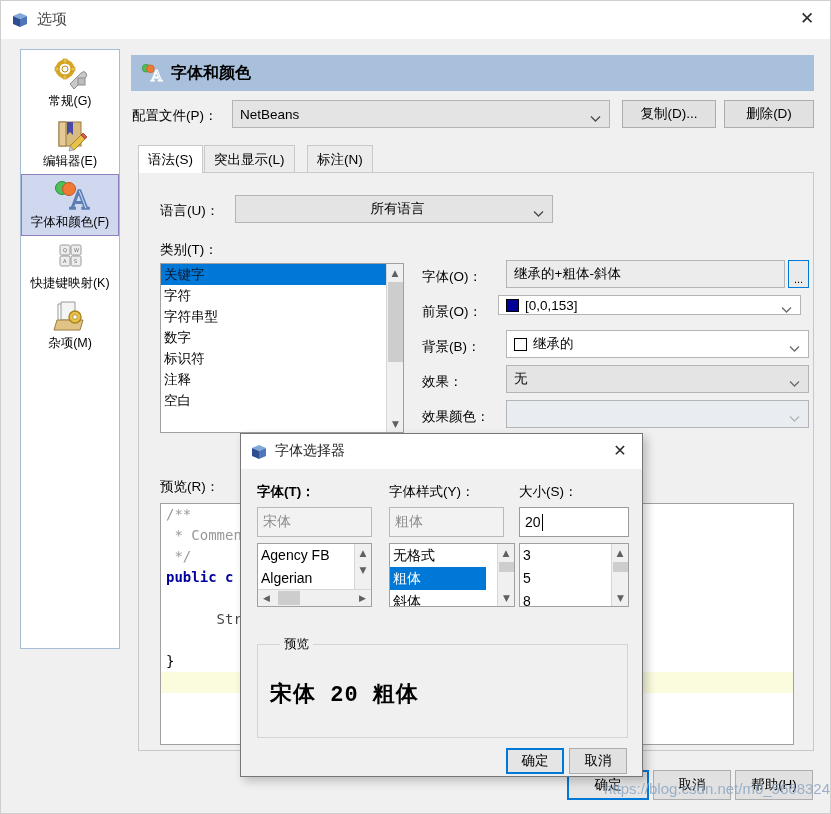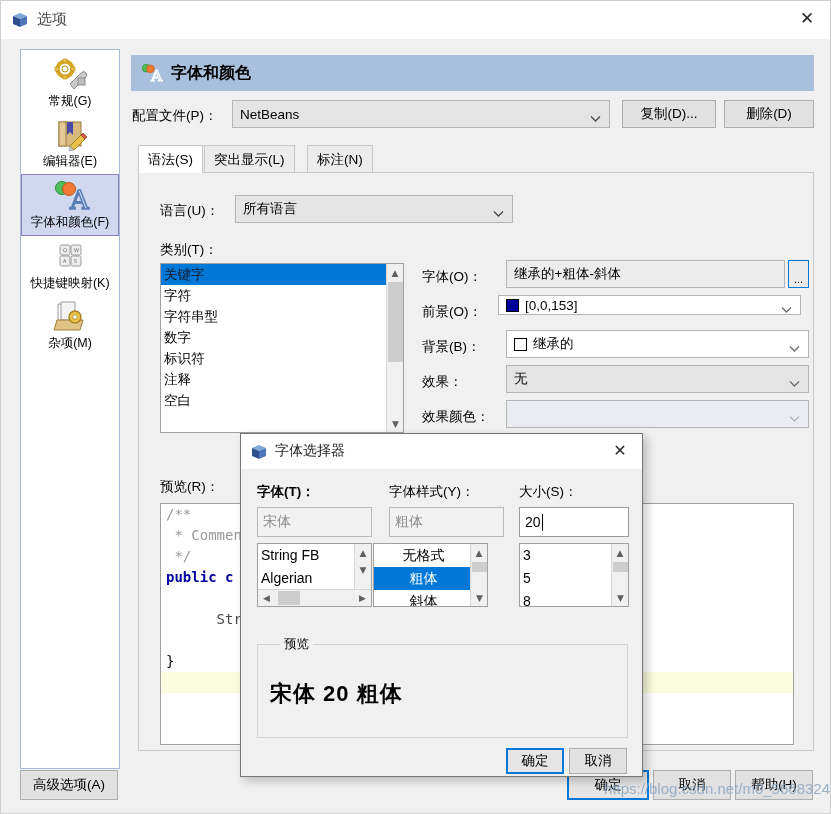--- a/index.html
+++ b/index.html
@@ -46,21 +46,21 @@
     width: 46px; height: 34px;
     display: flex; align-items: center; justify-content: center;
     font-size: 17px; color: #2b2b2b;
     font-family: "DejaVu Sans", sans-serif;
   }
 
   
   #sidebar {
     position: absolute;
     left: 19px; top: 48px;
-    width: 100px; height: 720px;
+    width: 100px; height: 600px;
     background: #ffffff;
     border: 1px solid #a6bcd4;
     box-sizing: border-box;
   }
   .side-item {
     width: 98px;
     padding: 4px 0 5px 0;
     text-align: center;
     box-sizing: border-box;
   }
@@ -323,21 +323,21 @@
     position: absolute;
     left: 10px; top: -9px;
     background: #f0f0f0;
     padding: 0 4px;
     font-size: 12.5px;
     margin-left: 12px;
   }
   #fd-preview-text {
     position: absolute;
     left: 12px; top: 34px;
-    font-family: Liberation Sans, sans-serif;
+    font-family: Liberation Mono, monospace;
     font-weight: bold;
     font-size: 22px;
     letter-spacing: 1px;
     text-align: right;
   }
 
   
   #watermark {
     position: absolute;
     left: 604px; top: 780px;
@@ -479,21 +479,21 @@
         <span>突出显示(L)</span>
       </div>
       <div class="tab" style="left:169px;">
         <span>标注(N)</span>
       </div>
     </div>
 
     <div id="tabpanel">
 
       <span class="row-label" style="position:absolute; left:21px; top:29px;">语言(U)：</span>
-      <div class="combo" style="position:absolute; left:96px; top:22px; width:278px; height:28px;">
+      <div class="combo" style="position:absolute; left:96px; top:22px; width:318px; height:28px;justify-content:center;">
         <span>所有语言</span>
         <span class="arrow">
           <svg width="11" height="7" viewBox="0 0 11 7">
               <path d="M1 1 L5.5 5.5 L10 1" fill="none" stroke="#4a4a4a" stroke-width="1.3"></path>
             </svg>
         </span>
       </div>
 
       <span class="row-label" style="position:absolute; left:21px; top:68px;">类别(T)：</span>
 
@@ -575,21 +575,20 @@
         <div class="cl c-type">      String</div>
         <div class="cl c-plain">&nbsp;</div>
         <div class="cl c-plain">}</div>
         <div class="cl c-plain hl-line">&nbsp;</div>
         <div class="cl c-plain">&nbsp;</div>
       </div>
     </div>
   </div>
 
   <div id="bottombar">
-    <div class="btn" style="position:absolute; left:19px; top:15px; width:98px; height:30px;">高级选项(A)</div>
     <div class="btn default" style="position:absolute; left:566px; top:15px; width:82px; height:30px;">确定</div>
     <div class="btn" style="position:absolute; left:652px; top:15px; width:78px; height:30px;">取消</div>
     <div class="btn" style="position:absolute; left:734px; top:15px; width:78px; height:30px;">帮助(H)</div>
   </div>
 </div>
 
 <div id="font-dialog">
 
   <div id="fd-titlebar">
     <span class="fd-icon">
@@ -613,35 +612,35 @@
   <div class="fd-field" style="left:148px; top:73px; width:115px;">
     <span>粗体</span>
   </div>
   <div class="fd-field editable" style="left:278px; top:73px; width:110px;">
     <span>20</span>
       <span class="caret"></span>
   </div>
 
   <div class="fd-list" style="left:16px; top:109px; width:115px; height:64px;">
     <div style="position:absolute; left:0; top:0; width:95px; overflow:hidden; height:46px;">
-      <div class="li">String FB</div>
+      <div class="li">Agency FB</div>
       <div class="li">Algerian</div>
     </div>
     <div class="vscroll" style="height:46px;">
       <div class="sb-btn">▲</div>
       <div class="sb-btn">▼</div>
     </div>
     <div class="hscroll">
       <div class="sb-btn" style="left:0;">◀</div>
       <div class="sb-thumb" style="left:20px; width:22px;"></div>
       <div class="sb-btn" style="right:0;">▶</div>
     </div>
   </div>
 
-  <div class="fd-list" style="left:132px; top:109px; width:115px; height:64px;text-align:center;">
+  <div class="fd-list" style="left:148px; top:109px; width:126px; height:64px;">
     <div style="position:absolute; left:0; top:0; width:96px;">
       <div class="li">无格式</div>
       <div class="li sel">粗体</div>
       <div class="li">斜体</div>
     </div>
     <div class="vscroll">
       <div class="sb-btn">▲</div>
       <div class="sb-thumb" style="top:18px; height:10px;"></div>
       <div class="sb-btn" style="position:absolute; bottom:0; width:17px;">▼</div>
     </div>

